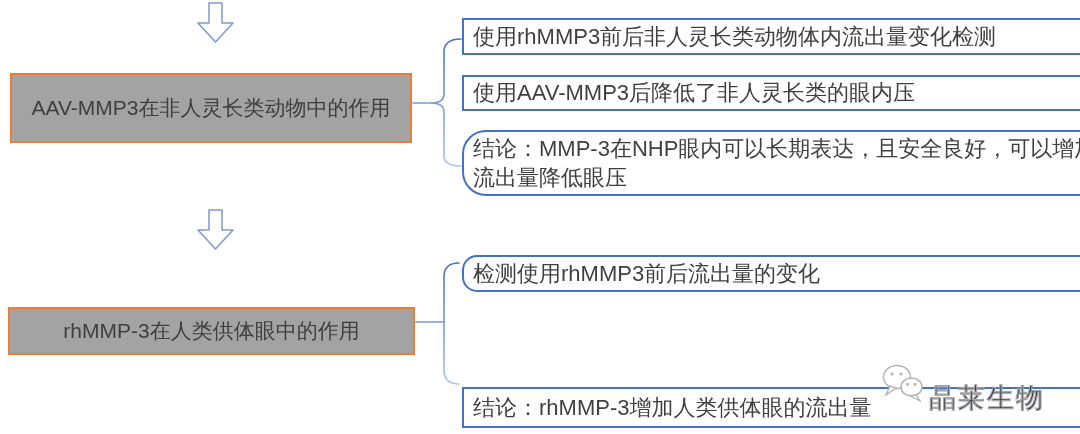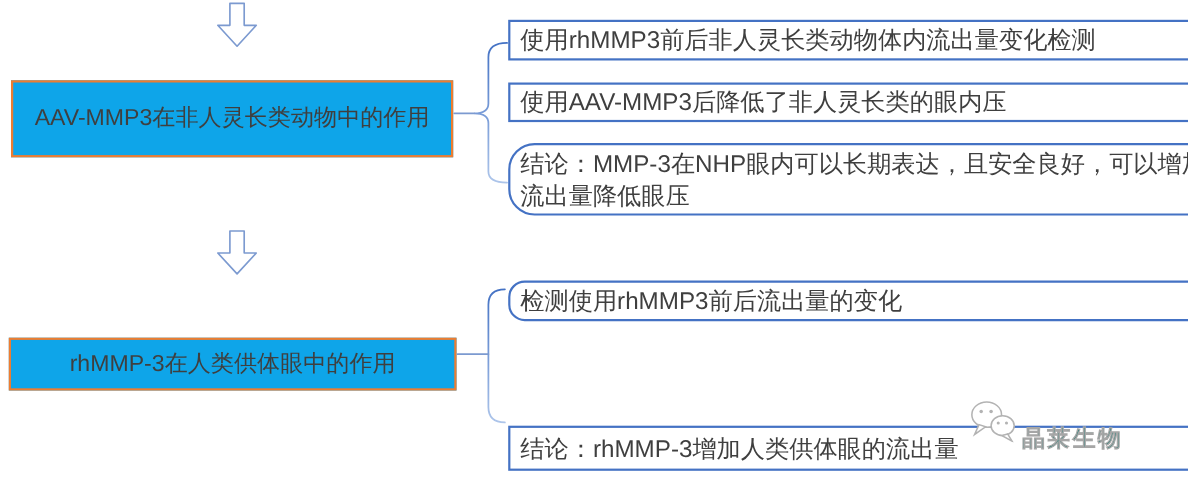--- a/index.html
+++ b/index.html
@@ -18,21 +18,21 @@
     overflow:hidden;
   }
   .connector-layer{
     position:absolute;left:0;top:0;width:1080px;height:434px;
     pointer-events:none;
   }
   .title-box{
     position:absolute;
     box-sizing:border-box;
     border:2px solid var(--orange);
-    background:#0ea5e9;
+    background:#a3a3a3;
     color:var(--text);
     font-size:21px;
     line-height:1.3;
     display:flex;align-items:center;justify-content:center;
     text-align:center;
     padding:0 6px;
   }
   .title-box.box-1{left:10px;top:73px;width:402px;height:70px;}
   .title-box.box-2{left:8px;top:307px;width:407px;height:48px;}
   .item-box{
@@ -61,23 +61,23 @@
   .midline{
     fill:none;stroke:var(--arrow);stroke-width:1.6;stroke-linecap:round;
   }
   .watermark{
     position:absolute;
     left:880px;top:361px;height:42px;
     display:flex;align-items:center;gap:3px;
     pointer-events:none;
   }
   .watermark-text{
-    font-size:21px;
+    font-size:27px;
     letter-spacing:2px;
-    color:#0f766e;
+    color:#0f172a;
     -webkit-text-stroke:1.2px var(--wm);
     text-shadow:0 0 1px #bfbfbf;
     white-space:nowrap;
     margin-top:31px;
   }
   .wm-bubble{fill:#fff;stroke:#b3b3b3;stroke-width:1.4;}
   .wm-eye{fill:#b3b3b3;stroke:none;}
 </style>
 </head>
 <body>

